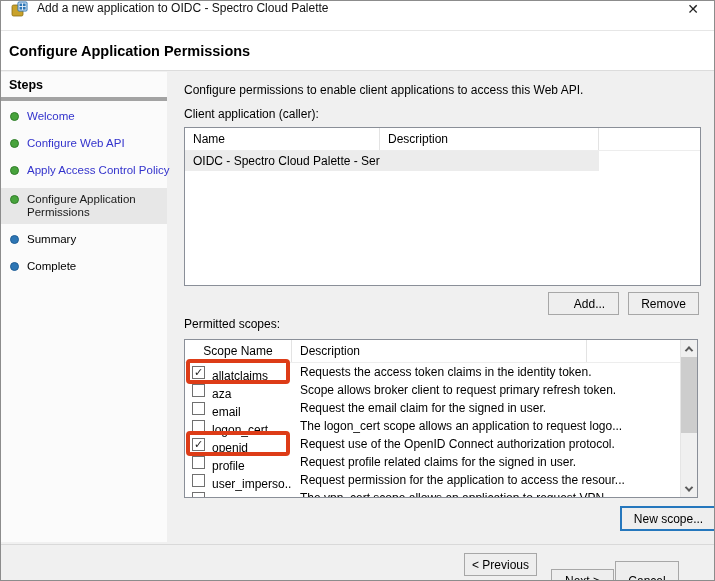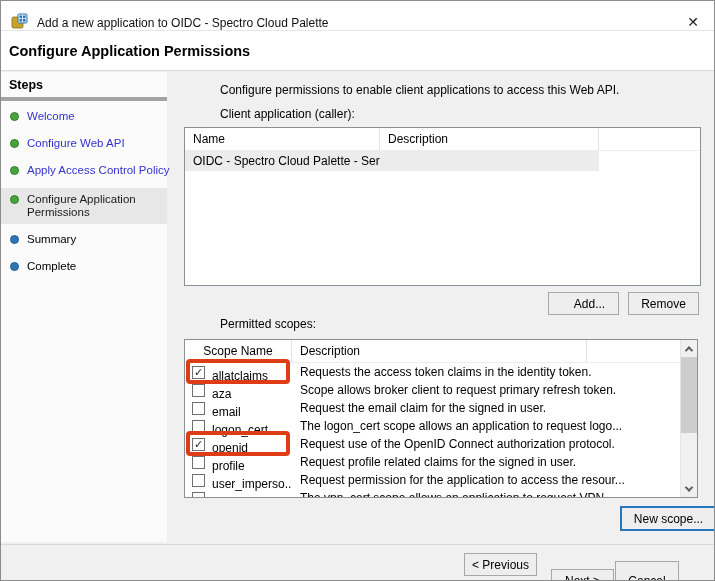--- a/index.html
+++ b/index.html
@@ -3,41 +3,41 @@
 <meta charset="utf-8">
 <style>
   html,body{margin:0;padding:0;background:#d8d8d8;}
   .dialog{
     position:relative;width:715px;height:581px;box-sizing:border-box;
     background:#f0f0f0;border:1px solid #8c8c8c;overflow:hidden;
     font-family:"Liberation Sans",sans-serif;font-size:12px;color:#000;
   }
   
   .titlebar{position:absolute;left:0;top:0;right:0;height:30px;background:#fff;
-    border-bottom:1px solid #e6e6e6;display:flex;align-items:flex-end;padding:0 10px;box-sizing:border-box;}
+    border-bottom:1px solid #e6e6e6;display:flex;align-items:flex-start;padding:0 10px;box-sizing:border-box;}
   .app-icon{width:17px;height:17px;margin-right:9px;flex:0 0 auto;}
   .title-text{font-size:12px;color:#111;}
   .close-btn{margin-left:auto;width:22px;text-align:center;font-size:14px;color:#222;cursor:default;}
   
   .pagehead{position:absolute;left:0;top:30px;right:0;height:40px;background:#fff;
     border-bottom:1px solid #dcdcdc;display:flex;align-items:center;padding-left:8px;
     font-weight:bold;font-size:14.5px;box-sizing:border-box;}
   
   .sidebar{position:absolute;left:0;top:71px;width:166px;bottom:38px;background:#fbfbfb;}
   .steps-title{font-weight:bold;font-size:12.5px;padding:6px 8px 5px;border-bottom:4px solid #a3a3a3;}
   .step{position:relative;padding:5px 2px 5px 26px;margin-top:4px;line-height:13px;cursor:default;}
   .bullet{position:absolute;left:9px;top:7px;width:9px;height:9px;border-radius:50%;box-sizing:border-box;}
   .state-done .bullet,.state-current .bullet{background:var(--green);border:1px solid #2f7d28;}
   .state-pending .bullet{background:var(--bluestep);border:1px solid #1f5e96;}
   .state-done .step-label{color:var(--link);}
   .step-label{white-space:nowrap;font-size:11.5px;}
   .state-current{background:#e7e7e7;margin-top:6px;}
   .state-current .step-label{white-space:normal;color:#1a1a1a;}
   
-  .abs{position:absolute;margin-left:36px;}
+  .abs{position:absolute;}
   .intro{left:183px;top:82px;}
   .client-label{left:183px;top:106px;}
   .scopes-label{left:183px;top:316px;}
   
   .tbl{position:absolute;background:#fff;border:1px solid #8a8f98;box-sizing:border-box;overflow:hidden;}
   .client-tbl{left:183px;top:126px;width:517px;height:159px;}
   .hdr{display:flex;height:22px;border-bottom:1px solid #ededed;align-items:stretch;}
   .hcell{display:flex;align-items:center;border-right:1px solid #e3e3e3;box-sizing:border-box;padding-left:8px;}
   .c-name{width:195px;}
   .c-desc{width:219px;}

